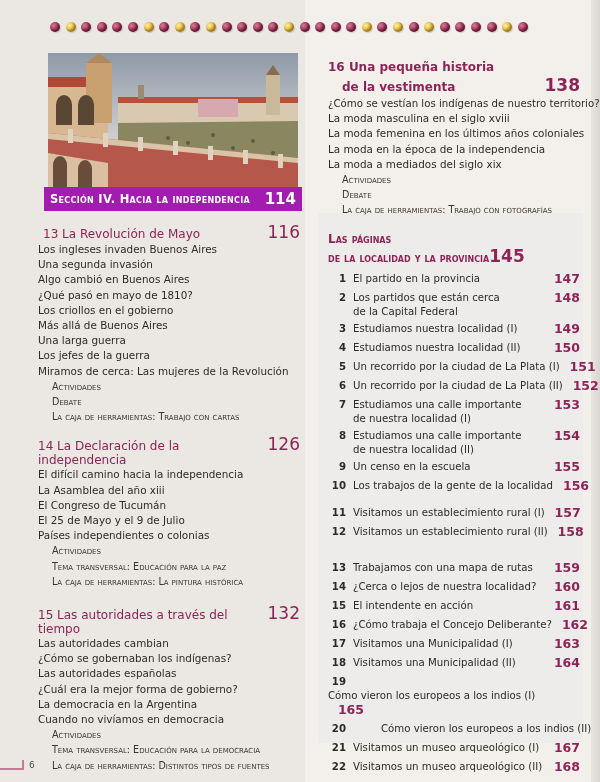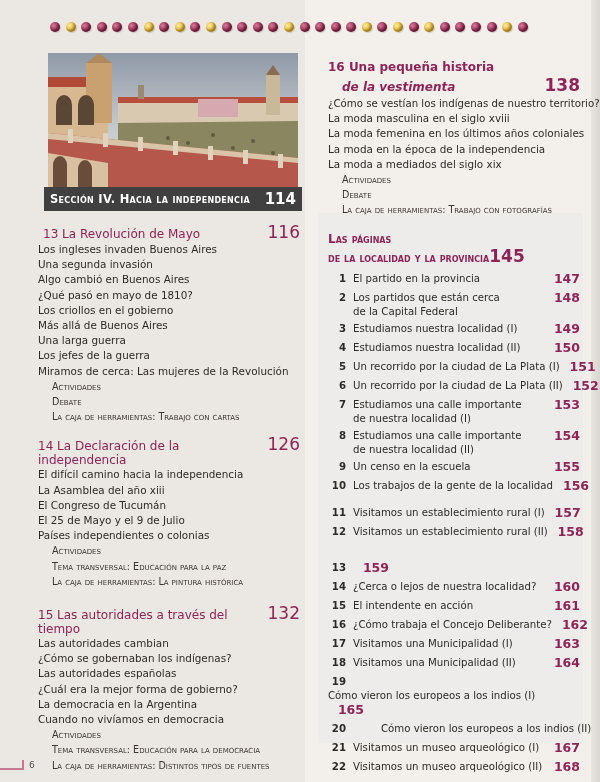--- a/index.html
+++ b/index.html
@@ -13,21 +13,21 @@
   .page-bg-right { position: absolute; left: 305px; top: 0; width: 295px; height: 782px; background: #f3f0ec; }
   .right-edge { position: absolute; left: 591px; top: 0; width: 9px; height: 782px; background: linear-gradient(to right, #e8e4df, #d9d5d0); }
   .panel-tint { position: absolute; left: 318px; top: 213px; width: 265px; height: 530px; background: #e9e9ea; opacity: 0.6; }
 
   .dots { position: absolute; top: 22px; left: 50px; display: flex; gap: 0; }
   .dot { width: 10px; height: 10px; border-radius: 50%; margin-right: 5.6px; box-shadow: inset -2px -2px 2px rgba(0,0,0,0.25), 1px 1px 1px rgba(0,0,0,0.15); }
   .dot.red { background: radial-gradient(circle at 35% 35%, #d87a9a, #8a1e45 65%); }
   .dot.yellow { background: radial-gradient(circle at 35% 35%, #fff0a0, #d9a520 65%); }
 
   .hero { position: absolute; left: 48px; top: 53px; width: 250px; height: 135px; overflow: hidden; }
-  .banner { position: absolute; left: 44px; top: 187px; width: 258px; height: 24px; background: #404040; display: flex; align-items: center; justify-content: space-between; padding: 0 6px; box-sizing: border-box; color: #fff; }
+  .banner { position: absolute; left: 44px; top: 187px; width: 258px; height: 24px; background: #a21caf; display: flex; align-items: center; justify-content: space-between; padding: 0 6px; box-sizing: border-box; color: #fff; }
   .banner .label { font-family: "DejaVu Sans", sans-serif; font-size: 11.5px; font-weight: bold; font-variant: small-caps; letter-spacing: 0.3px; }
   .banner .num { font-size: 15px; font-weight: bold; }
 
   .col { position: absolute; }
   .chapter-head { display: flex; justify-content: space-between; align-items: baseline; color: #8e2357; font-weight: normal; }
   .chapter-head .title { font-size: 12px; }
   .chapter-head .num { font-size: 17px; color: #8e2357; }
   .item { font-size: 10.4px; line-height: 15.2px; white-space: nowrap; color: #2e2a26; }
   .sub { font-size: 9.6px; line-height: 15.2px; padding-left: 14px; white-space: nowrap; color: #3a3530; }
   .sc { font-variant: small-caps; }
@@ -194,21 +194,21 @@
     <div class="sub sc">Tema transversal: Educación para la democracia</div>
     <div class="sub sc">La caja de herramientas: Distintos tipos de fuentes</div>
   </div>
 </div>
 
 <div class="col" style="left:328px; top:60px; width:252px;">
   <div>
     <div style="color:#8e2357; font-weight:bold; position:relative;">
       <div style="font-size:12px; line-height:15px;">16 Una pequeña historia</div>
       <div style="display:flex; justify-content:space-between; align-items:baseline;">
-        <span style="font-size:12px; padding-left:14px; line-height:17px;font-style:italic;">de la vestimenta</span>
+        <span style="font-size:12px; padding-left:14px; line-height:17px;">de la vestimenta</span>
         <span style="font-size:17px;">138</span>
       </div>
     </div>
     <div class="item" style="font-size:10.2px">¿Cómo se vestían los indígenas de nuestro territorio?</div>
     <div class="item">La moda masculina en el siglo xviii</div>
     <div class="item">La moda femenina en los últimos años coloniales</div>
     <div class="item">La moda en la época de la independencia</div>
     <div class="item">La moda a mediados del siglo xix</div>
     <div class="sub sc">Actividades</div>
     <div class="sub sc">Debate</div>
@@ -306,20 +306,23 @@
         </div>
         <div class="numbered" style="margin-bottom: 22px;">
           <span class="n">12</span>
           <span class="t">
             <div>Visitamos un establecimiento rural (II)</div>
           </span>
           <span class="p">158</span>
         </div>
         <div class="numbered" style="margin-bottom: 5px;">
           <span class="n">13</span>
+          <span class="t">
+            <div>Trabajamos con una mapa de rutas</div>
+          </span>
           <span class="p">159</span>
         </div>
         <div class="numbered" style="margin-bottom: 5px;">
           <span class="n">14</span>
           <span class="t">
             <div>¿Cerca o lejos de nuestra localidad?</div>
           </span>
           <span class="p">160</span>
         </div>
         <div class="numbered" style="margin-bottom: 5px;">

